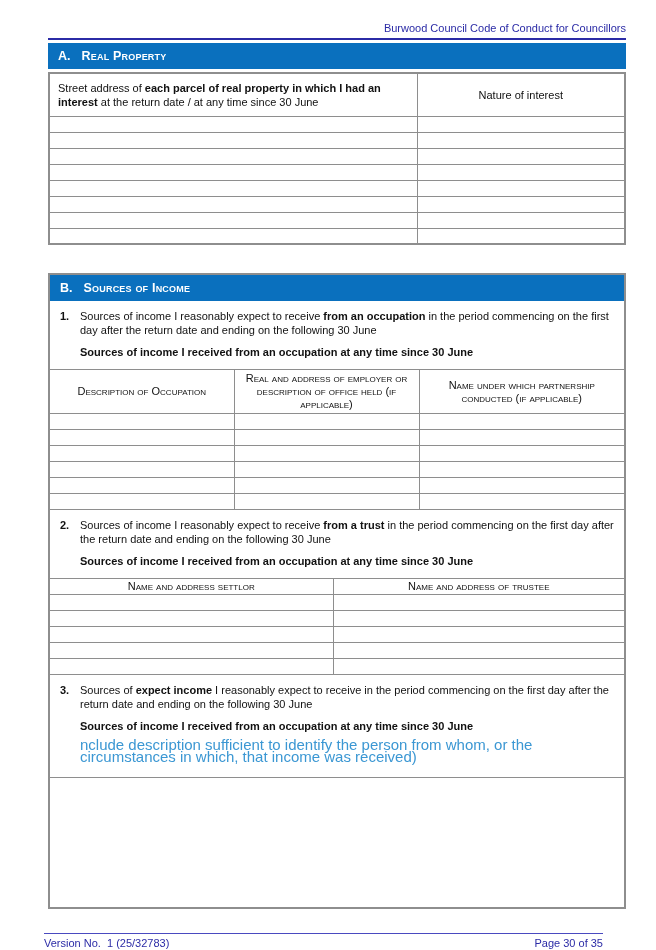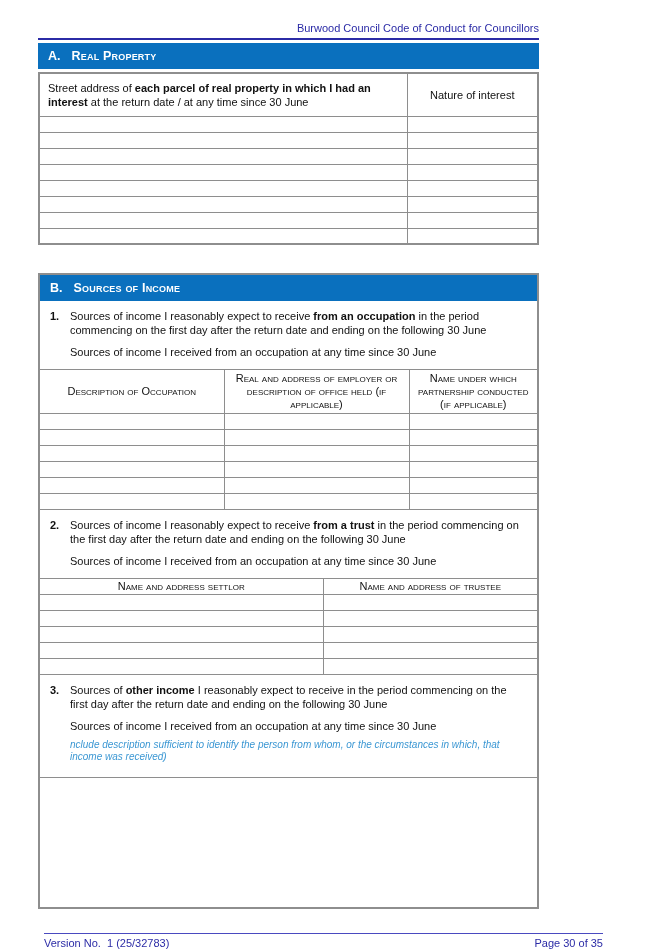--- a/index.html
+++ b/index.html
@@ -1,19 +1,19 @@
 <!DOCTYPE html>
 <html><head>
 <meta charset="utf-8">
 <style>
   * { margin:0; padding:0; box-sizing:border-box; }
   html,body { width:656px; height:950px; background:#ffffff; overflow:hidden;
     font-family:"Liberation Sans","DejaVu Sans",sans-serif; color:#111; }
   .sheet { position:relative; width:656px; height:950px; background:#fff; }
-  .content { position:absolute; left:38px; top:0; width:501px;border-radius:22px; }
+  .content { position:absolute; left:48px; top:0; width:578px;border-radius:22px; }
 
   
   .doc-header { padding-top:22px; padding-bottom:3px; text-align:right;
     font-size:11px; line-height:13px; color:#2b2ba6; border-bottom:2px solid #2b2ba6; }
 
   
   .bar { background:#0a70be; color:#fff; height:26px; display:flex; align-items:center;
     padding-left:10px; font-weight:bold; font-size:12.5px; }
   .bar .num { margin-right:11px; }
   .bar .cap { font-variant:small-caps; letter-spacing:.2px; }
@@ -27,23 +27,23 @@
   .tblA .nature-th { text-align:center; }
   .tblA td { height:16px; }
 
   .barA { margin-top:3px; }
 
   
   .boxB { margin-top:28px; border:2px solid #8e8e8e; }
   .item { padding:8px 10px 0 10px; font-size:11px; line-height:14px; }
   .item .row1 { display:flex; }
   .item .inum { width:20px; flex:0 0 20px; font-weight:bold; }
-  .item .p2 { margin:8px 0 10px 20px; }
+  .item .p2 { margin:8px 0 10px 20px;font-weight:bold; }
   .item3 .p2 { margin-bottom:6px; }
-  .note { margin:0 0 14px 20px; font-size:10px; font-style:italic; color:#3b97d3; line-height:12px; }
+  .note { margin:0 0 14px 20px; font-size:15px; color:#3b97d3; line-height:12px; }
 
   .tblB td, .tblB th { border:1px solid #8e8e8e; }
   .tblB td:first-child, .tblB th:first-child { border-left:none; }
   .tblB td:last-child, .tblB th:last-child { border-right:none; }
   .tblB th { font-weight:normal; font-variant:small-caps; font-size:11px; line-height:13px;
     text-align:center; vertical-align:middle; padding:2px 6px; }
   .occ th { height:40px; }
   .trust th { height:15px; padding:1px 6px; }
   .tblB td { height:16px; }
 
@@ -215,21 +215,21 @@
             <tr>
               <td></td>
               <td></td>
             </tr>
           </tbody>
       </table>
 
       <div class="item item3">
         <div class="row1">
           <span class="inum">3.</span>
-          <div><span>Sources of </span><b>other income</b><span> I reasonably expect to receive in the period commencing on the first day after the return date and ending on the following 30 June</span></div>
+          <div><span>Sources of </span><b>expect income</b><span> I reasonably expect to receive in the period commencing on the first day after the return date and ending on the following 30 June</span></div>
         </div>
         <div class="p2">Sources of income I received from an occupation at any time since 30 June</div>
         <div class="note">nclude description sufficient to identify the person from whom, or the circumstances in which, that income was received)</div>
       </div>
 
       <div class="entry-box"></div>
     </div>
 
   </div>
 

